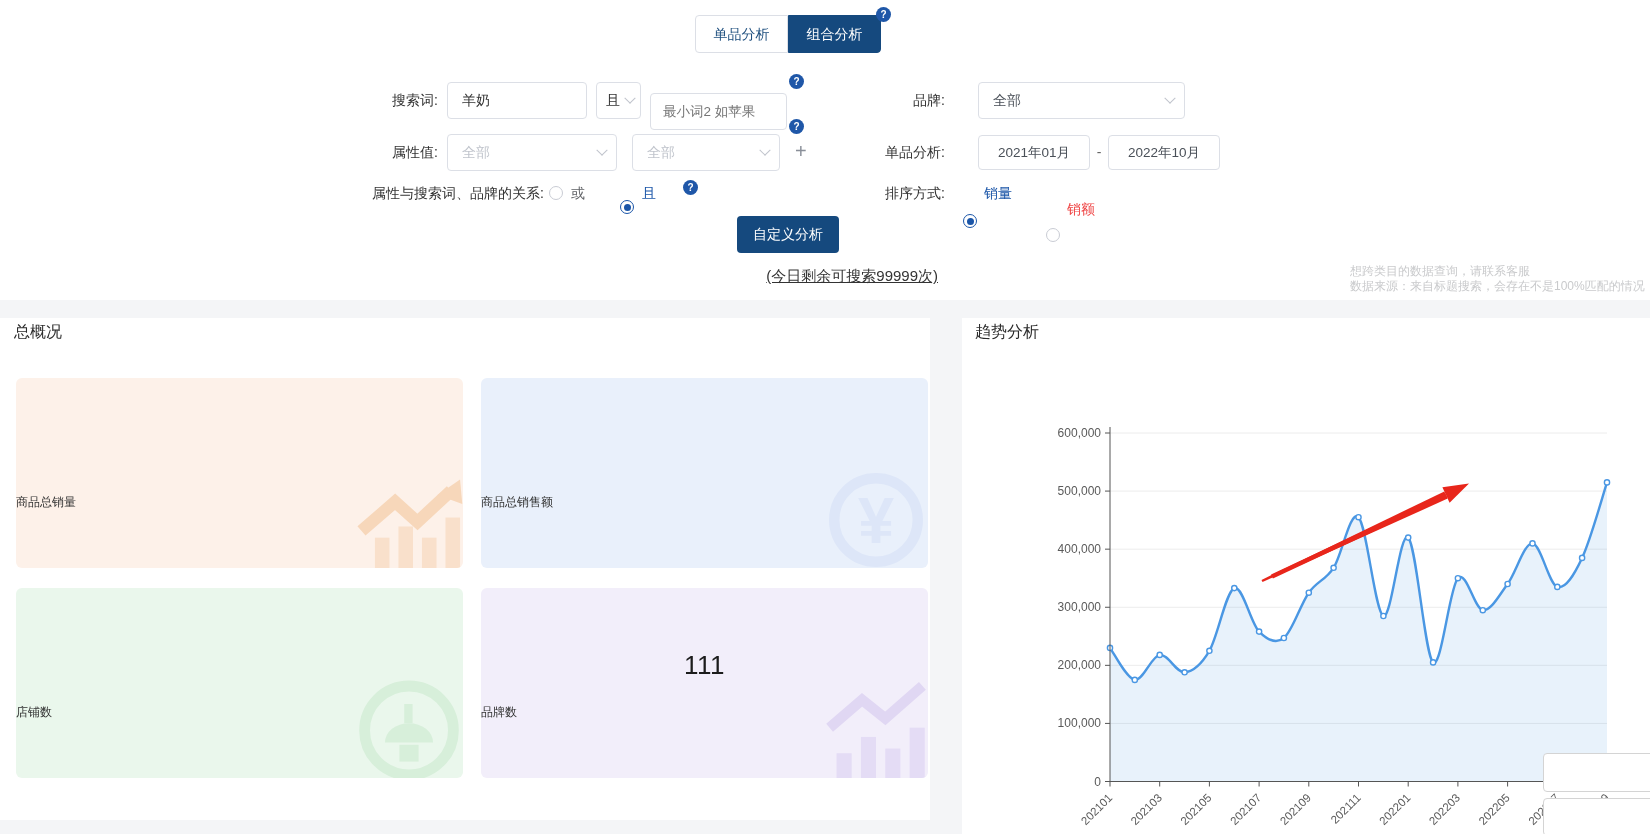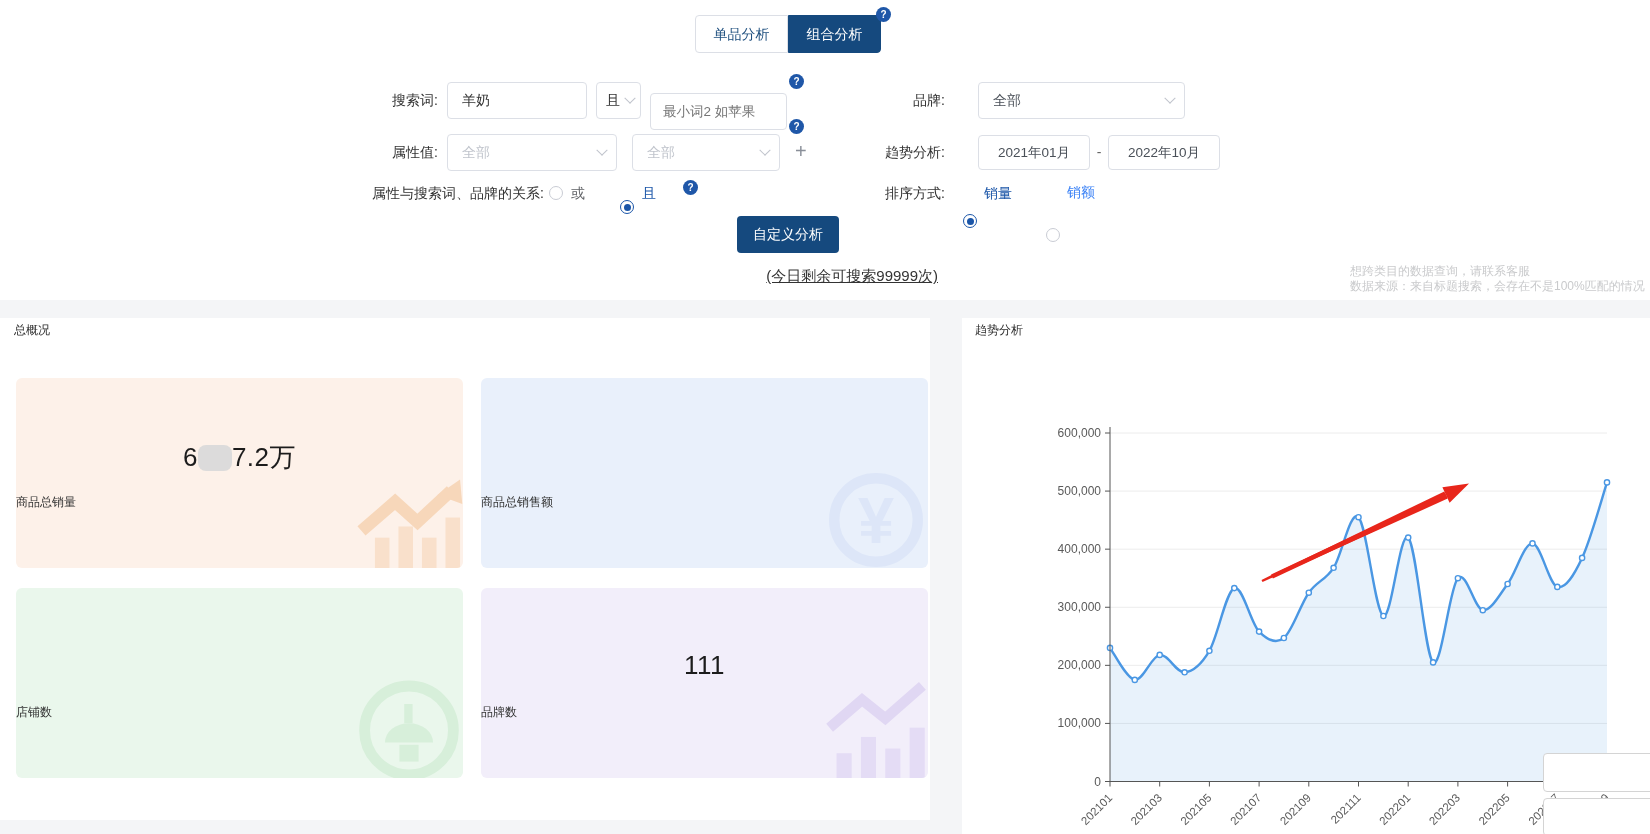--- a/index.html
+++ b/index.html
@@ -30,21 +30,21 @@
   .radio.checked::after { content:''; position:absolute; inset:2.5px; background:#1a55a8; border-radius:50%; }
   .radio-label { line-height:22px; cursor:pointer; }
   #submit-btn { left:737px; top:216px; width:102px; height:37px; background:#15497e; border:none; border-radius:4px;
     color:#fff; font-size:14px; cursor:pointer; font-family:inherit; }
   #quota-note { left:638px; top:267px; width:300px; text-align:right; font-size:15px; color:#333;text-decoration:underline; }
   #notice { left:1350px; top:264px; font-size:12px; color:#c9cacc; line-height:15px; }
   
   .panel { position:absolute; background:#fff; overflow:hidden; }
   #overview-panel { left:0; top:318px; width:930px; height:502px; }
   #trend-panel { left:962px; top:318px; width:688px; height:516px; }
-  .panel-title { position:absolute; font-size:12px; font-weight:500; color:#2b2b2b; }
+  .panel-title { position:absolute; font-size:16px; font-weight:500; color:#2b2b2b; }
   .stat-card { position:absolute; width:447px; height:190px; border-radius:6px; overflow:hidden; }
   .stat-value { position:absolute; top:62px; width:100%; text-align:center; font-size:26px; color:#1c1c1c; letter-spacing:.5px; }
   .stat-label { position:absolute; top:104px; width:100%; text-align:left; font-size:12px; color:#333;margin-top:12px; }
   .mask-blur { display:inline-block; height:26px; background:#d9d9d9; border-radius:8px; vertical-align:-5px; opacity:.92; }
   .card-icon { position:absolute; right:-6px; bottom:-10px; }
   .ytick { font-size:12px; fill:#5a5a5a; }
   .xtick { font-size:11.5px; fill:#5a5a5a; }
   .side-widget { position:absolute; width:120px; background:#fff; border:1px solid #d4d4d4; border-radius:4px; }
 </style>
 </head>
@@ -76,51 +76,50 @@
     <span class="sel-text gray-text">全部</span>
     <span class="caret"></span>
   </div>
   <div class="fselect abs" style="left:632px;top:134px;width:148px;">
     <span class="sel-text gray-text">全部</span>
     <span class="caret"></span>
   </div>
   <div class="abs" style="left:795px;top:134px;height:37px;line-height:35px;font-size:20px;color:#8a8f99;cursor:pointer;">+</div>
   <div class="help-badge" style="left:789px;top:119px;">?</div>
 
-  <div class="flabel abs" style="left:840px;top:134px;width:105px;">趋势分析:</div>
+  <div class="flabel abs" style="left:840px;top:134px;width:105px;">单品分析:</div>
   <input class="date-input abs" style="left: 978px; top: 135px; width: 112px;" readonly="" value="2021年01月">
   <div class="abs" style="left:1092px;top:135px;width:14px;line-height:35px;text-align:center;color:#666;">-</div>
   <input class="date-input abs" style="left: 1108px; top: 135px; width: 112px;" readonly="" value="2022年10月">
 
   <div class="abs" style="left:372px;top:182px;line-height:22px;">属性与搜索词、品牌的关系:</div>
   <div class="radio abs" style="left:549px;top:186px;"></div>
   <div class="radio-label abs" style="left:571px;top:182px;color:#606266;">或</div>
   <div class="radio checked abs" style="left:620px;top:186px;"></div>
   <div class="radio-label abs" style="left:642px;top:182px;color:#1a55a8;">且</div>
   <div class="help-badge" style="left:683px;top:180px;">?</div>
 
   <div class="abs" style="left:840px;top:182px;width:105px;text-align:right;line-height:22px;">排序方式:</div>
   <div class="radio checked abs" style="left:963px;top:186px;"></div>
   <div class="radio-label abs" style="left:984px;top:182px;color:#1a55a8;">销量</div>
   <div class="radio abs" style="left:1046px;top:186px;"></div>
-  <div class="radio-label abs" style="left:1067px;top:182px;color:#3b82f6;font-family:Liberation Serif, serif;">销额</div>
+  <div class="radio-label abs" style="left:1067px;top:198px;color:#ef4444;">销额</div>
 
   <button class="abs" id="submit-btn">自定义分析</button>
   <div class="abs" id="quota-note">(今日剩余可搜索99999次)</div>
   <div class="abs" id="notice">
     <div>想跨类目的数据查询，请联系客服</div>
     <div>数据来源：来自标题搜索，会存在不是100%匹配的情况</div>
   </div>
 </div>
 
 <div class="panel" id="overview-panel">
   <div class="panel-title" style="left:14px;top:4px;">总概况</div>
 
   <div class="stat-card" style="left:16px;top:60px;background:#fdf1e9;">
-    <div class="stat-value"><span>6</span><span class="mask-blur" style="width:34px;"></span><span>7.2万</span></div>
     <div class="stat-label">商品总销量</div>
     <svg class="card-icon" width="112" height="112" viewBox="0 0 100 100">
       <rect x="16" y="64" width="13" height="40" fill="#f9e0cb"></rect>
       <rect x="37" y="54" width="13" height="50" fill="#f9e0cb"></rect>
       <rect x="58" y="64" width="13" height="40" fill="#f9e0cb"></rect>
       <rect x="79" y="46" width="13" height="58" fill="#f9e0cb"></rect>
       <path d="M4 58 L34 32 L54 50 L84 22" stroke="#f7d7ba" stroke-width="11" fill="none"></path>
       <polygon points="92,12 94,34 72,26" fill="#f7d7ba"></polygon>
     </svg>
   </div>

